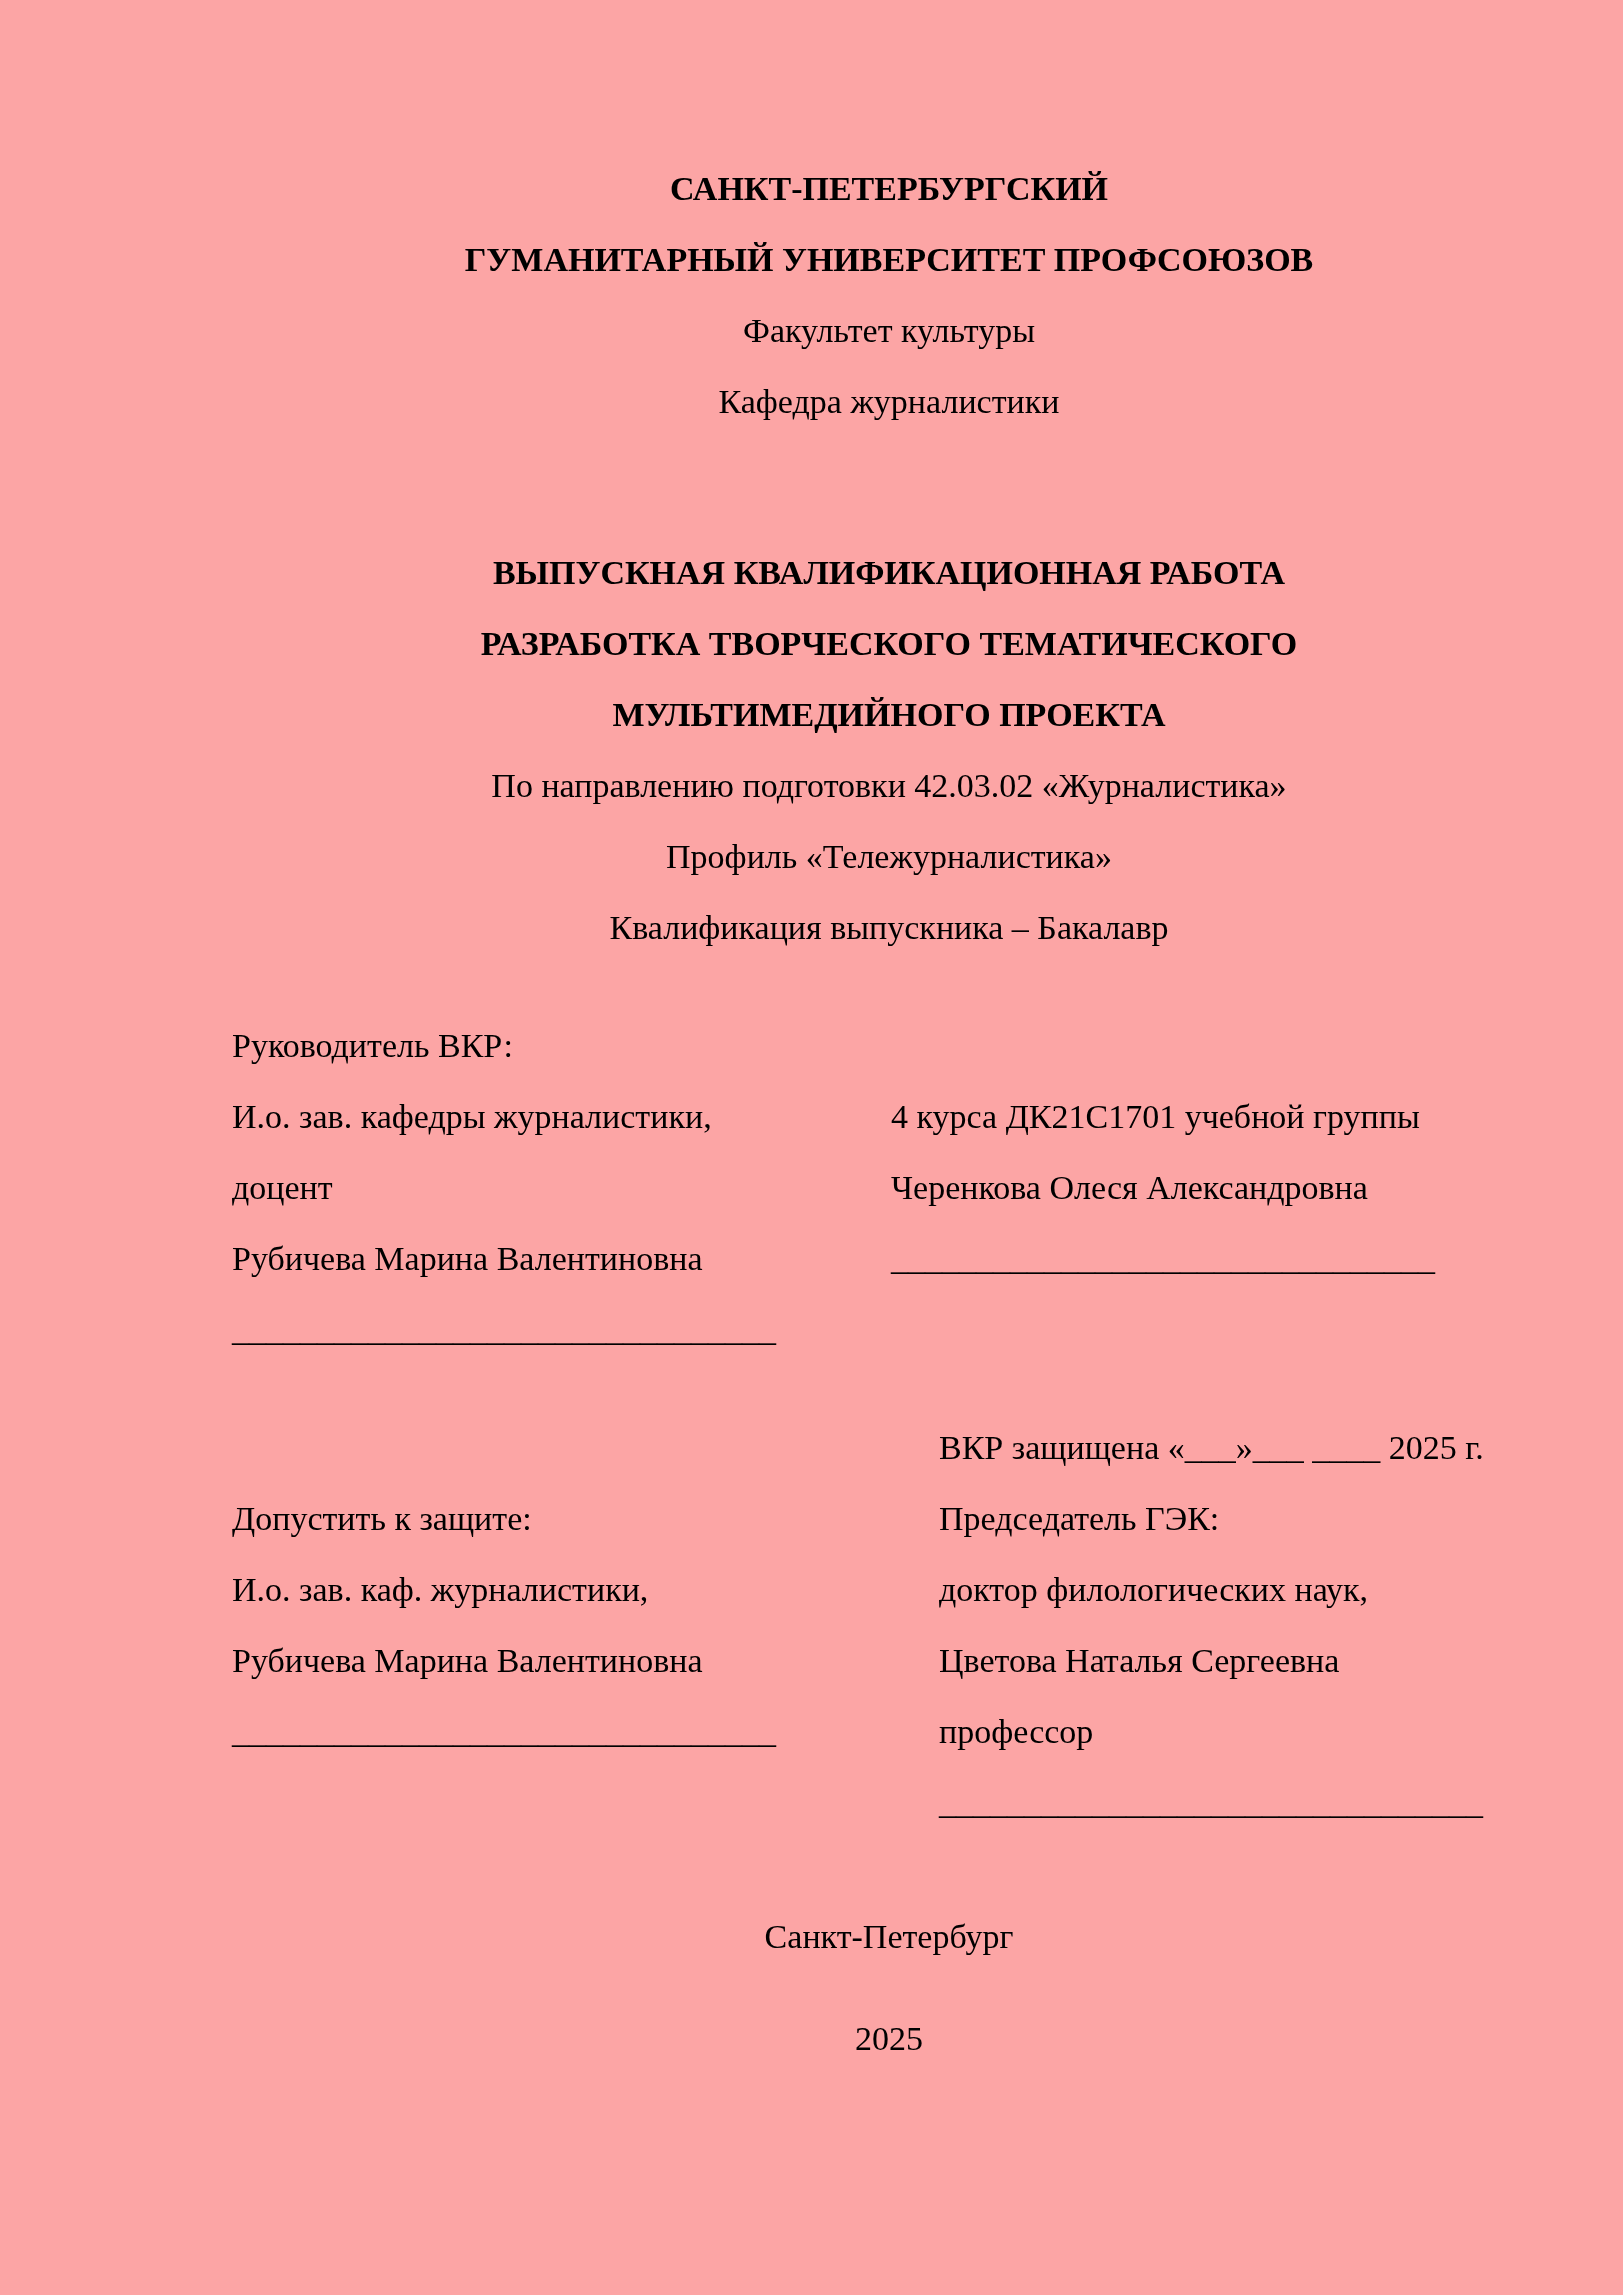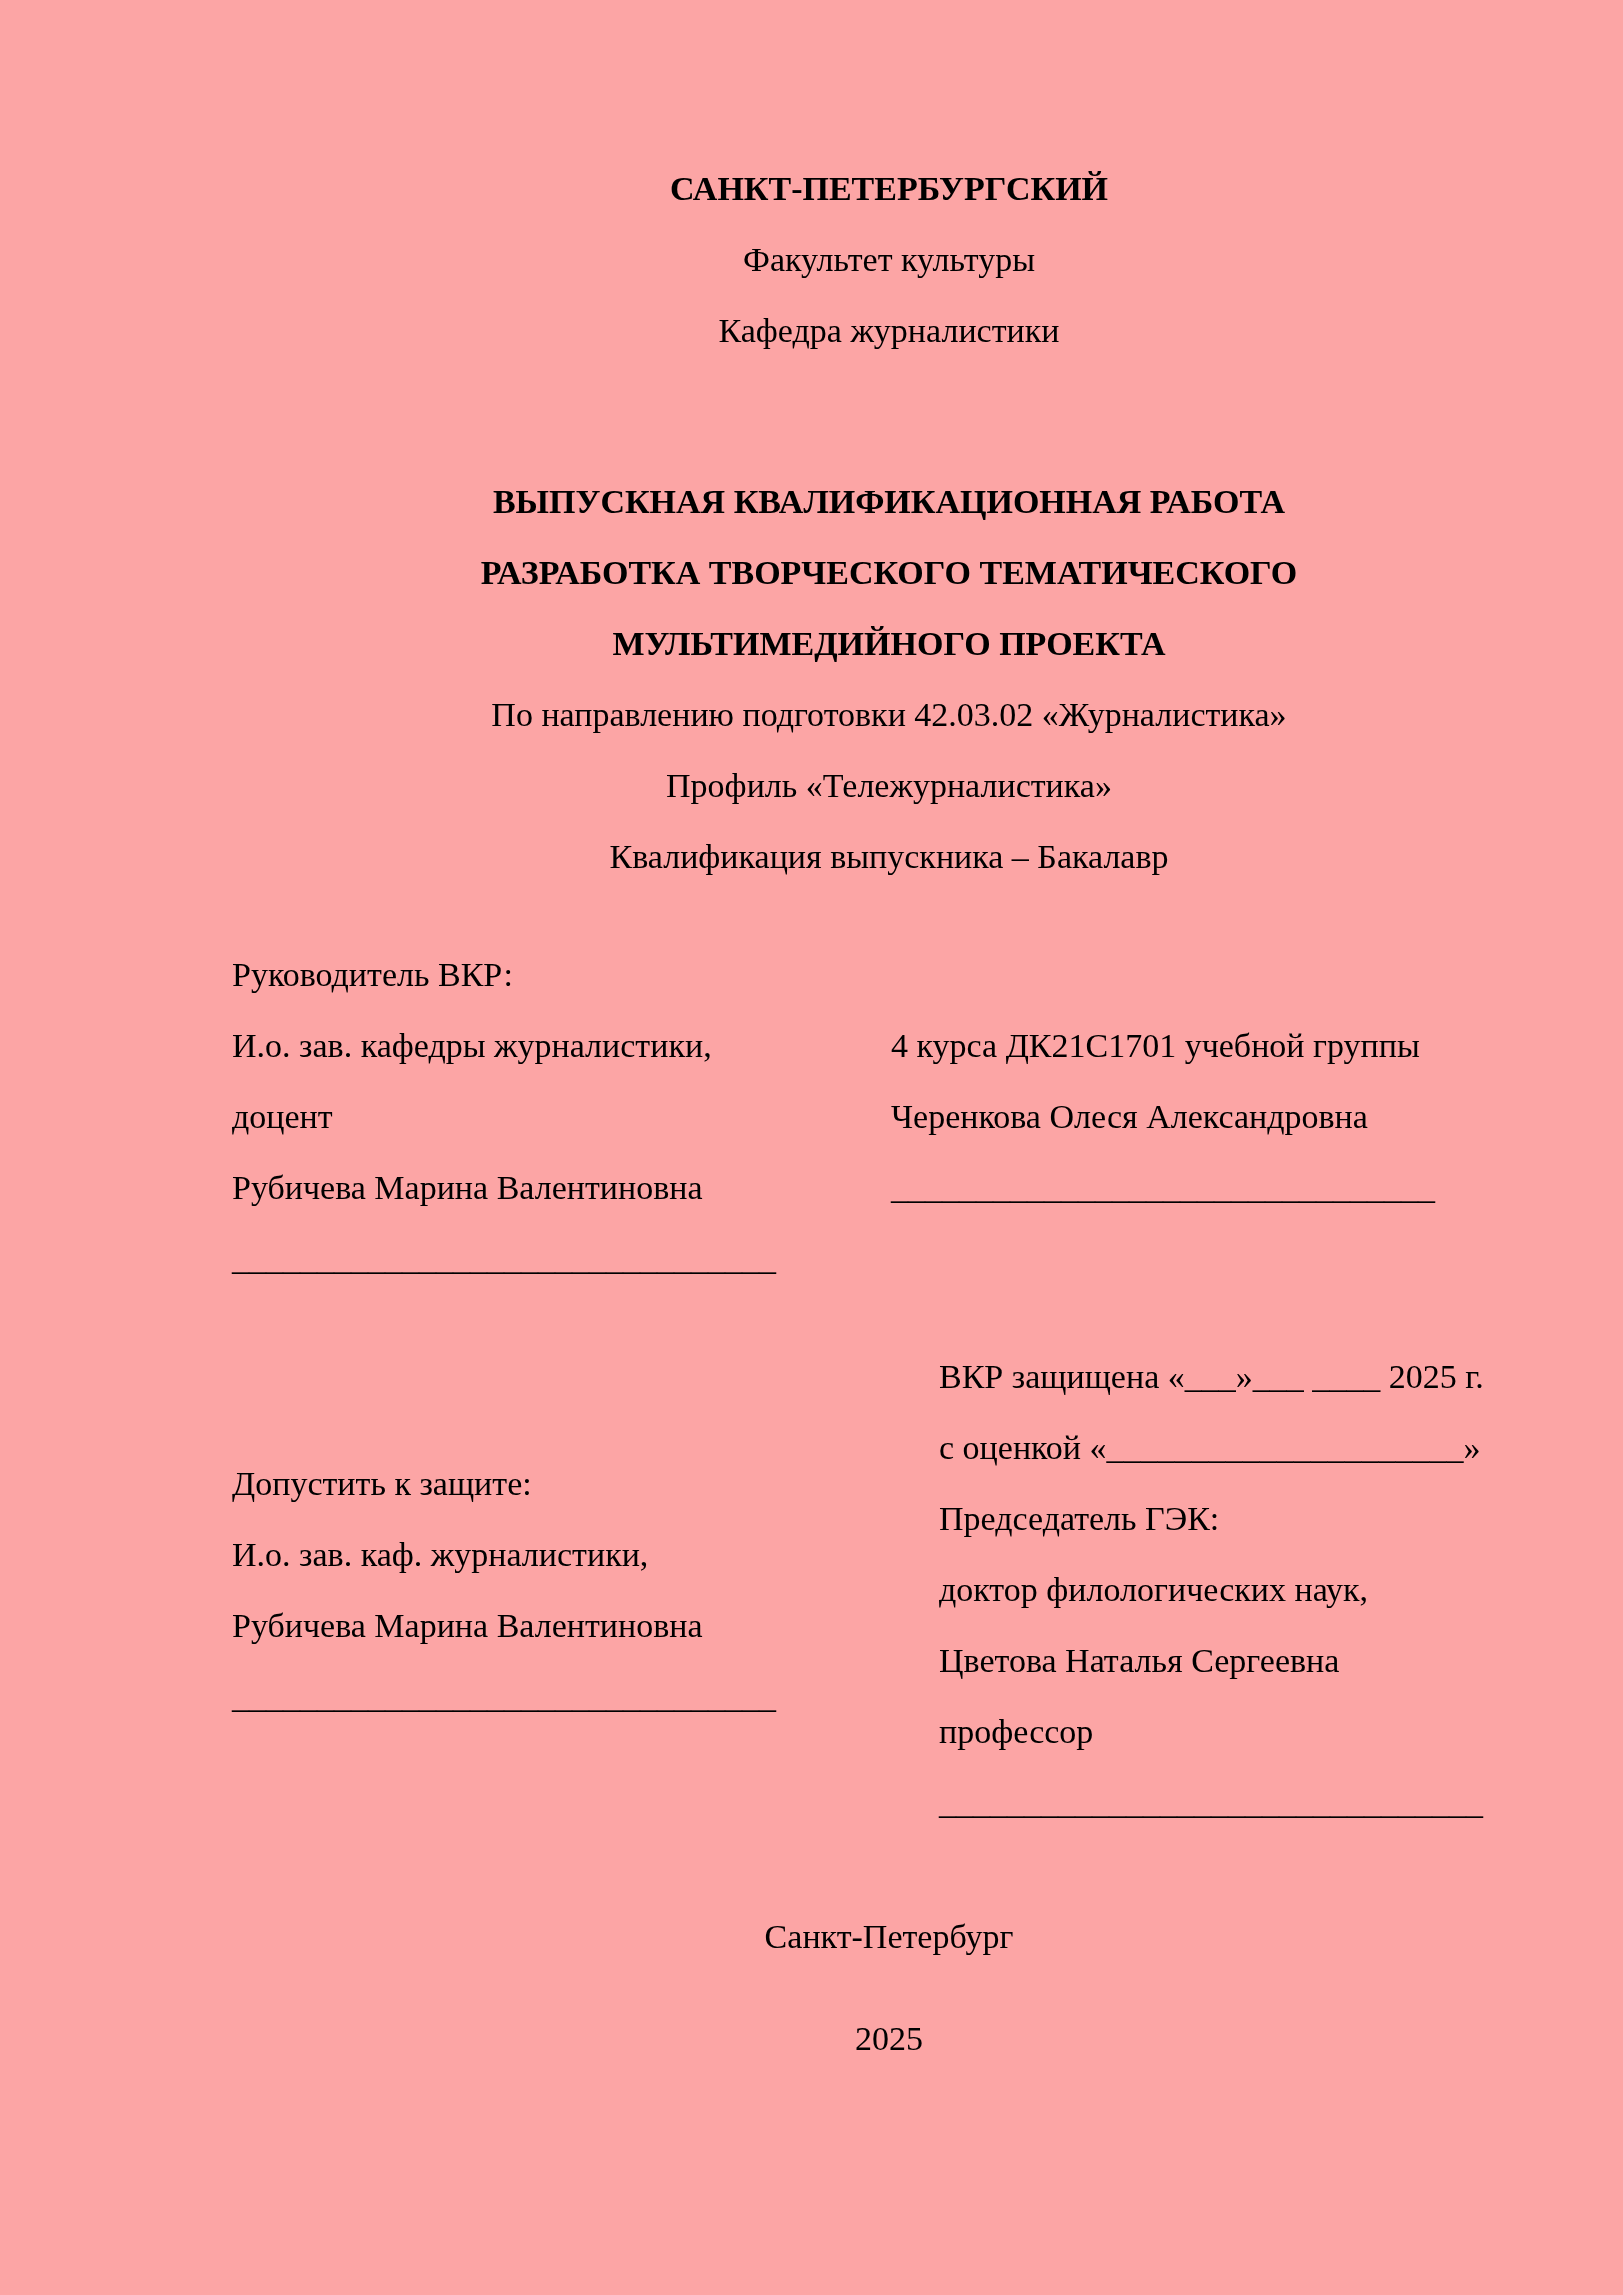--- a/index.html
+++ b/index.html
@@ -38,20 +38,21 @@
   .footer-gap { height: 31px; }
 </style>
 </head>
 <body>
 
 <div class="page">
   <div class="content">
 
     <div>
       <div class="line center b">САНКТ-ПЕТЕРБУРГСКИЙ</div>
+      <div class="line center b">ГУМАНИТАРНЫЙ УНИВЕРСИТЕТ ПРОФСОЮЗОВ</div>
       <div class="line center">Факультет культуры</div>
       <div class="line center">Кафедра журналистики</div>
     </div>
 
     <div class="title-block">
       <div class="line center b">ВЫПУСКНАЯ КВАЛИФИКАЦИОННАЯ РАБОТА</div>
       <div class="line center b">РАЗРАБОТКА ТВОРЧЕСКОГО ТЕМАТИЧЕСКОГО</div>
       <div class="line center b">МУЛЬТИМЕДИЙНОГО ПРОЕКТА</div>
       <div class="line center">По направлению подготовки 42.03.02 «Журналистика»</div>
       <div class="line center">Профиль «Тележурналистика»</div>
@@ -75,21 +76,20 @@
 
     <div class="cols cols-2">
       <div class="col-l">
         <div class="line">Допустить к защите:</div>
         <div class="line">И.о. зав. каф. журналистики,</div>
         <div class="line">Рубичева Марина Валентиновна</div>
         <div class="line sig">________________________________</div>
       </div>
       <div class="col-r">
         <div class="line">ВКР защищена «___»___ ____ 2025 г.</div>
-        <div class="line">с оценкой «_____________________»</div>
         <div class="line">Председатель ГЭК:</div>
         <div class="line">доктор филологических наук,</div>
         <div class="line">Цветова Наталья Сергеевна</div>
         <div class="line">профессор</div>
         <div class="line sig">________________________________</div>
       </div>
     </div>
 
     <div class="footer">
       <div class="line center">Санкт-Петербург</div>

